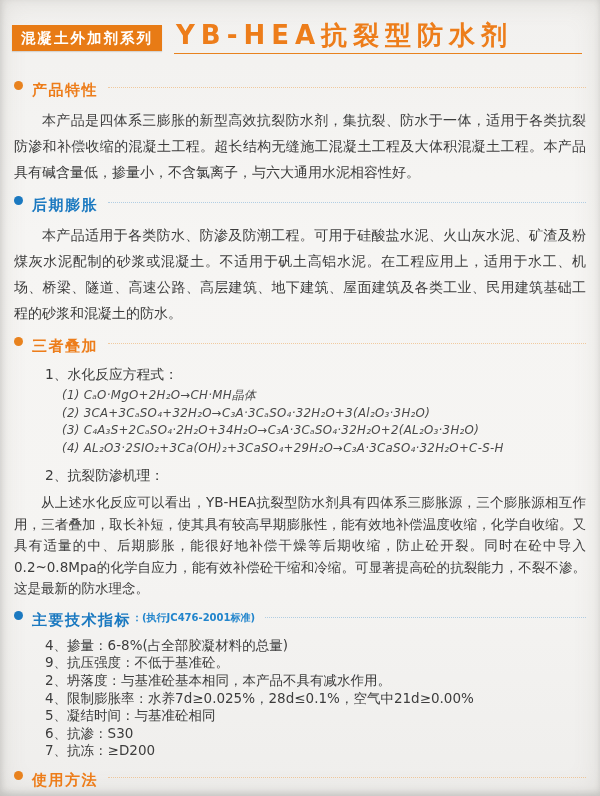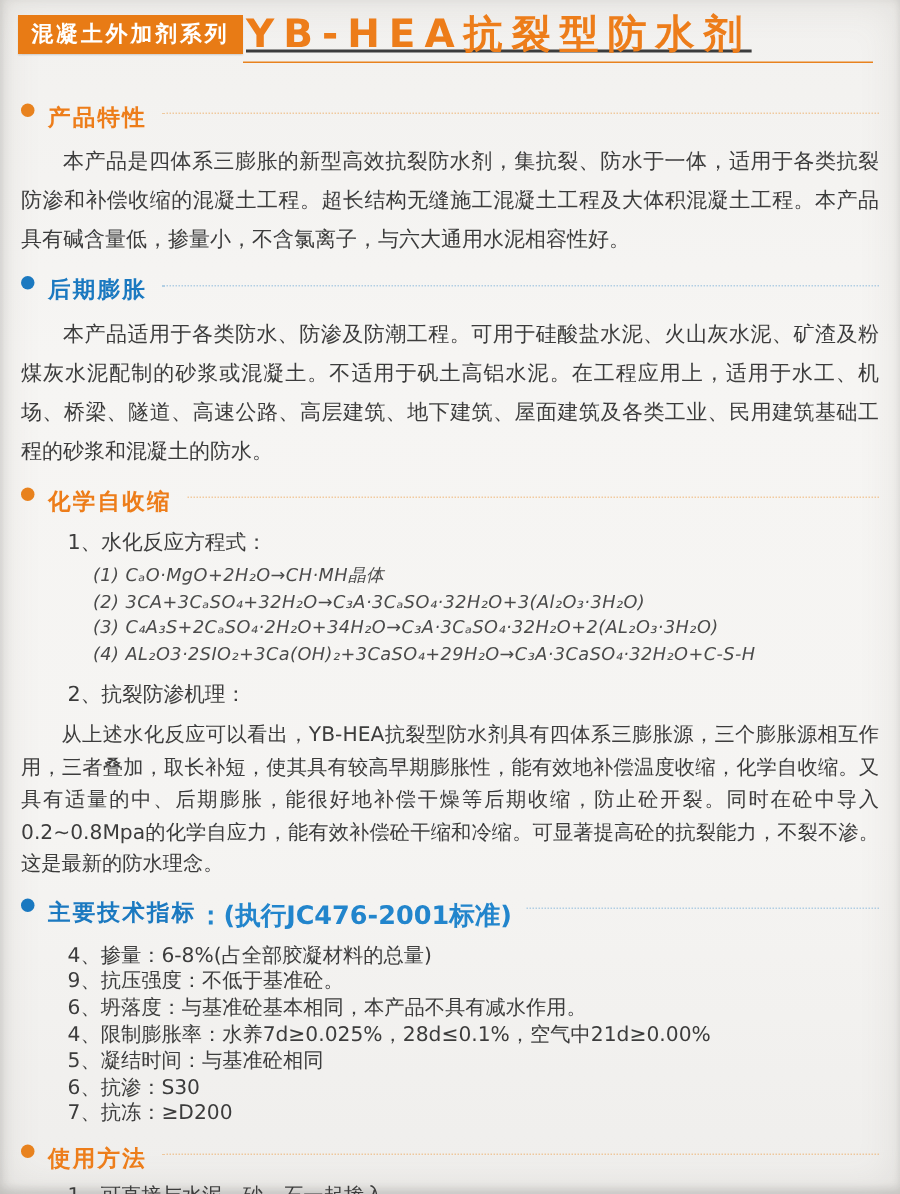--- a/index.html
+++ b/index.html
@@ -8,37 +8,37 @@
     width:600px;height:796px;
     margin:0 auto;
     box-sizing:border-box;
     font-family:"DejaVu Sans","Liberation Sans",sans-serif;
     color:#3c3c3c;
     background:linear-gradient(180deg,#f2f1ef 0%,#f6f5f3 30%,#f5f4f2 70%,#efeeec 100%);
     box-shadow:inset 0 0 28px rgba(110,105,95,0.14), inset 0 -4px 6px rgba(0,0,0,0.10), inset 4px 0 8px rgba(0,0,0,0.05);
     overflow:hidden;
   }
   
-  .header{display:flex;align-items:flex-start;padding:10px 18px 0 12px;}
+  .header{display:flex;align-items:center;padding:22px 18px 0 12px;}
   .series-box{
     background:#e87b15;color:#fff;font-weight:bold;font-size:14.5px;
     letter-spacing:2px;padding:6px 9px 5px;line-height:1;white-space:nowrap;
     box-shadow:0 1px 1px rgba(0,0,0,0.12);
   }
-  .title-zone{flex:1;border-bottom:1.5px solid #e8821e;padding:0 0 4px 2px;text-decoration:underline;}
+  .title-zone{flex:1;margin-left:12px;border-bottom:1.5px solid #e8821e;padding:0 0 4px 2px;}
   .page-title{
     color:#ed7d1a;font-size:26px;font-weight:bold;letter-spacing:6px;
     line-height:1.05;white-space:nowrap;
   }
   
   .content{padding:0 14px;}
   .sec-head{display:flex;}
   .dot{width:9px;height:9px;border-radius:50%;flex:0 0 auto;margin-right:9px;}
   .sec-label{font-size:15px;font-weight:bold;letter-spacing:1.5px;white-space:nowrap;}
-  .sec-note{font-size:17px;font-weight:bold;margin-left:1px;white-space:nowrap;}
+  .sec-note{font-size:10px;font-weight:bold;margin-left:1px;white-space:nowrap;}
   .leader{flex:1 1 auto;margin-left:10px;border-bottom:1.5px dotted;height:1px;margin-top:5px;opacity:.5;}
   .orange .dot{background:#e8821e}
   .orange .sec-label{color:#ed7d1a}
   .orange .leader{border-color:#eda14e}
   .blue .dot{background:#1b79c0}
   .blue .sec-label{color:#1b79c0}
   .blue .sec-note{color:#2285cc}
   .blue .leader{border-color:#6fa9d6}
 
   .para{font-size:14px;line-height:26px;text-indent:2em;text-align:justify;margin:7px 0 0;}
@@ -85,21 +85,21 @@
         <span class="dot"></span>
         <span class="sec-label">后期膨胀</span>
         <span class="leader"></span>
       </div>
       <p class="para">本产品适用于各类防水、防渗及防潮工程。可用于硅酸盐水泥、火山灰水泥、矿渣及粉煤灰水泥配制的砂浆或混凝土。不适用于矾土高铝水泥。在工程应用上，适用于水工、机场、桥梁、隧道、高速公路、高层建筑、地下建筑、屋面建筑及各类工业、民用建筑基础工程的砂浆和混凝土的防水。</p>
     </div>
 
     <div class="sec orange mt-sec">
       <div class="sec-head">
         <span class="dot"></span>
-        <span class="sec-label">化学自收缩</span>
+        <span class="sec-label">三者叠加</span>
         <span class="leader"></span>
       </div>
       <div class="num-line">1、水化反应方程式：</div>
       <div class="eq-block">
         <div class="eq">(1) CₐO·MgO+2H₂O→CH·MH晶体</div>
         <div class="eq">(2) 3CA+3CₐSO₄+32H₂O→C₃A·3CₐSO₄·32H₂O+3(Al₂O₃·3H₂O)</div>
         <div class="eq">(3) C₄A₃S+2CₐSO₄·2H₂O+34H₂O→C₃A·3CₐSO₄·32H₂O+2(AL₂O₃·3H₂O)</div>
         <div class="eq">(4) AL₂O3·2SIO₂+3Ca(OH)₂+3CaSO₄+29H₂O→C₃A·3CaSO₄·32H₂O+C-S-H</div>
       </div>
       <div class="num-line">2、抗裂防渗机理：</div>
@@ -109,21 +109,21 @@
     <div class="sec blue mt-sec">
       <div class="sec-head">
         <span class="dot"></span>
         <span class="sec-label">主要技术指标</span>
         <span class="sec-note">：(执行JC476-2001标准)</span>
         <span class="leader"></span>
       </div>
       <div class="spec-list">
         <div class="li">4、掺量：6-8%(占全部胶凝材料的总量)</div>
         <div class="li">9、抗压强度：不低于基准砼。</div>
-        <div class="li">6、坍落度：与基准砼基本相同，本产品不具有减水作用。</div>
+        <div class="li">2、坍落度：与基准砼基本相同，本产品不具有减水作用。</div>
         <div class="li">4、限制膨胀率：水养7d≥0.025%，28d≤0.1%，空气中21d≥0.00%</div>
         <div class="li">5、凝结时间：与基准砼相同</div>
         <div class="li">6、抗渗：S30</div>
         <div class="li">7、抗冻：≥D200</div>
       </div>
     </div>
 
     <div class="sec orange mt-sec">
       <div class="sec-head">
         <span class="dot"></span>

